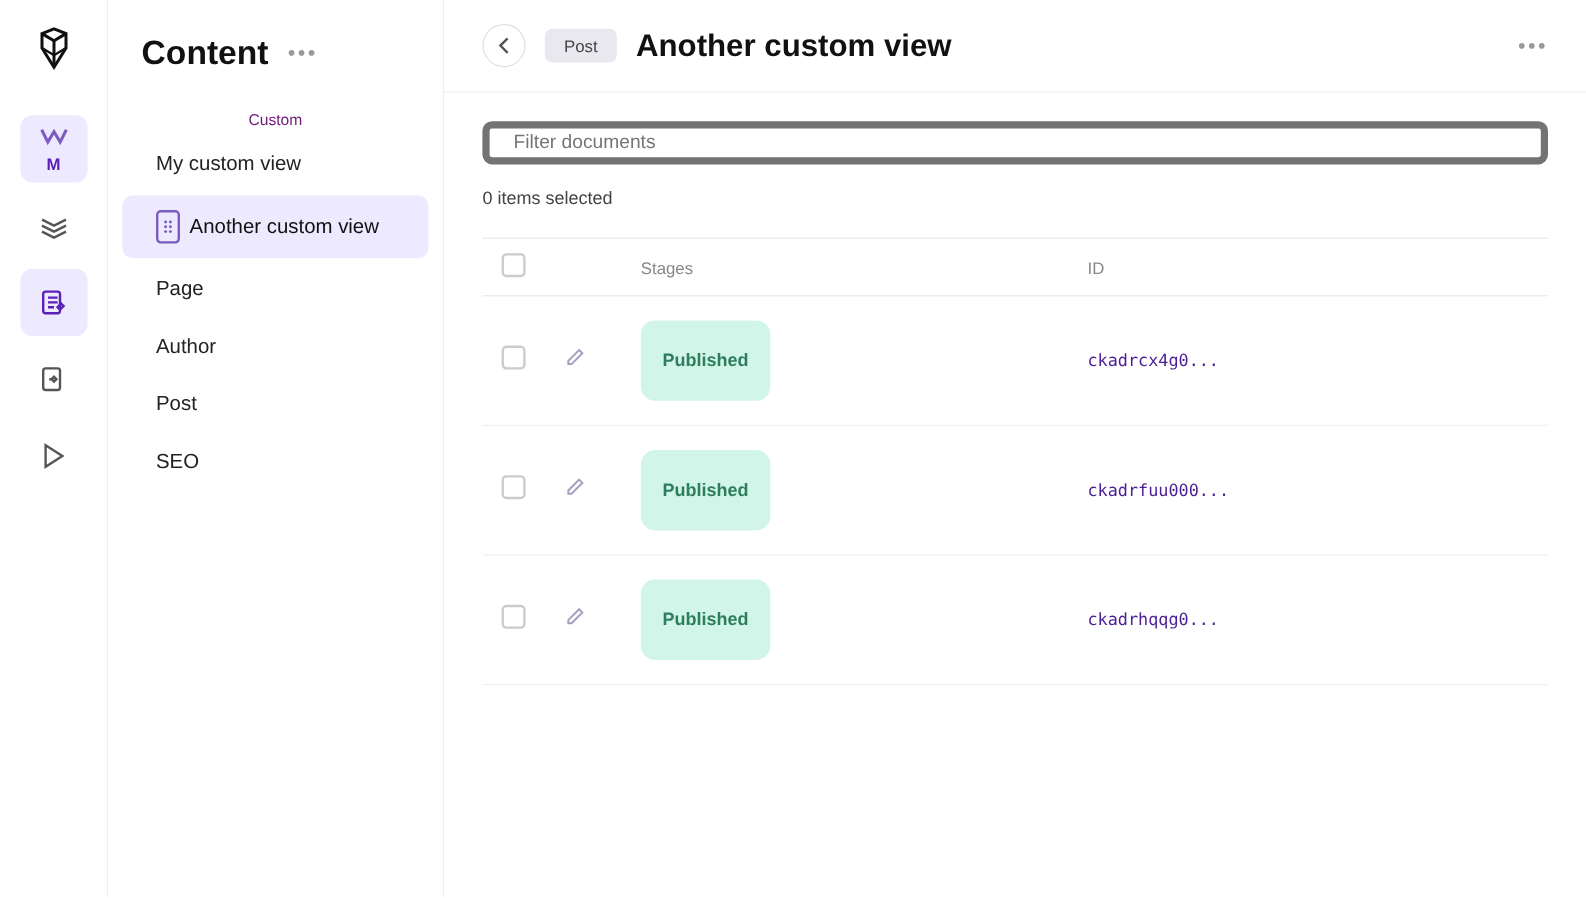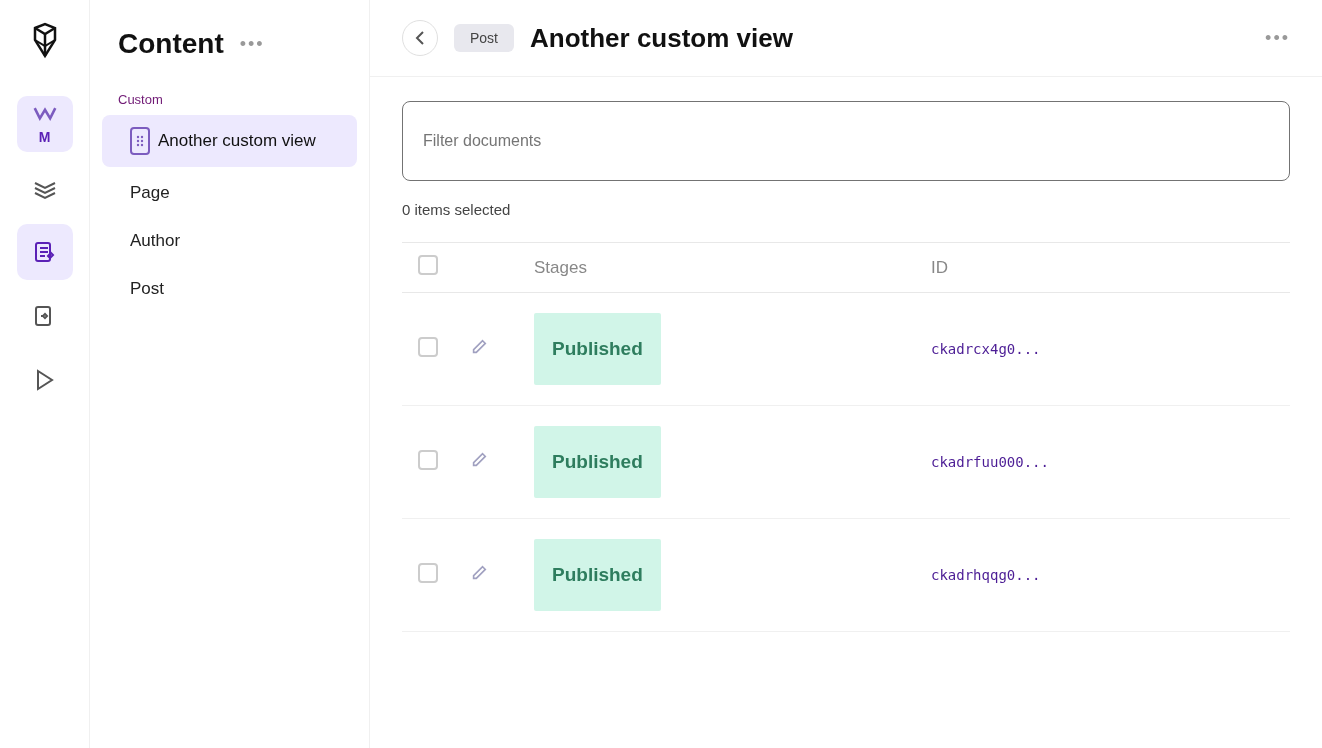--- a/index.html
+++ b/index.html
@@ -53,20 +53,21 @@
     }
 
     
     .sidebar {
       width: 280px;
       border-right: 1px solid #f0f0f0;
       padding: 0;
       flex-shrink: 0;
       display: flex;
       flex-direction: column;
+      text-align: center;
     }
     .sidebar-header {
       padding: 28px 28px 20px;
       display: flex;
       align-items: center;
       gap: 12px;
     }
     .sidebar-title {
       font-size: 28px;
       font-weight: 700;
@@ -163,23 +164,23 @@
       cursor: pointer;
     }
 
     .content-area {
       flex: 1;
       overflow-y: auto;
       padding: 24px 32px;
     }
 
     .filter-bar {
-      border: 1px solid #737373;
+      border: 6px solid #737373;
       border-radius: 8px;
-      padding: 30px 20px;
+      padding: 3px 20px;
       margin-bottom: 20px;
     }
     .filter-input {
       border: none;
       outline: none;
       font-size: 16px;
       color: #bbb;
       width: 100%;
       background: transparent;
     }
@@ -197,21 +198,21 @@
       width: 100%;
       border-collapse: collapse;
     }
     .table thead tr {
       border-bottom: 1px solid #e8e8e8;
       border-top: 1px solid #e8e8e8;
     }
     .table th {
       padding: 12px 16px;
       text-align: left;
-      font-size: 17px;
+      font-size: 14px;
       color: #888;
       font-weight: 500;
     }
     .table th.checkbox-col {
       width: 52px;
     }
     .table th.action-col {
       width: 64px;
     }
     .table td {
@@ -235,24 +236,24 @@
       display: inline-block;
     }
     .edit-icon {
       color: #a0a0c0;
       font-size: 18px;
       cursor: pointer;
     }
     .badge-published {
       background: #d1f5e8;
       color: #2e7d5e;
-      font-size: 19px;
+      font-size: 15px;
       font-weight: 600;
       padding: 25px 18px;
-      border-radius: 2px;
+      border-radius: 12px;
       display: inline-block;
     }
     .id-cell {
       font-size: 14px;
       color: #4c1d95;
       font-family: monospace;
     }
   </style>
 </head>
 <body>
@@ -308,20 +309,23 @@
 </div>
 
 <div class="sidebar">
   <div class="sidebar-header">
     <span class="sidebar-title">Content</span>
     <span class="sidebar-more">•••</span>
   </div>
 
   <div class="sidebar-section-label">Custom</div>
 
+  <div class="sidebar-item">
+    <span>My custom view</span>
+  </div>
 
   <div class="sidebar-item active">
     <div class="drag-handle">
       <svg width="10" height="14" viewBox="0 0 10 14">
         <circle cx="3" cy="3" r="1.2" fill="#7c5cbf"></circle>
         <circle cx="7" cy="3" r="1.2" fill="#7c5cbf"></circle>
         <circle cx="3" cy="7" r="1.2" fill="#7c5cbf"></circle>
         <circle cx="7" cy="7" r="1.2" fill="#7c5cbf"></circle>
         <circle cx="3" cy="11" r="1.2" fill="#7c5cbf"></circle>
         <circle cx="7" cy="11" r="1.2" fill="#7c5cbf"></circle>
@@ -332,20 +336,23 @@
 
 
   <div class="sidebar-item">
     <span>Page</span>
   </div>
   <div class="sidebar-item">
     <span>Author</span>
   </div>
   <div class="sidebar-item">
     <span>Post</span>
+  </div>
+  <div class="sidebar-item">
+    <span>SEO</span>
   </div>
 </div>
 
 <div class="main">
   <div class="main-header">
     <button class="back-btn">
       <svg width="10" height="14" viewBox="0 0 10 14" fill="none" stroke="#555" stroke-width="2">
         <path d="M8 1L2 7L8 13"></path>
       </svg>
     </button>

